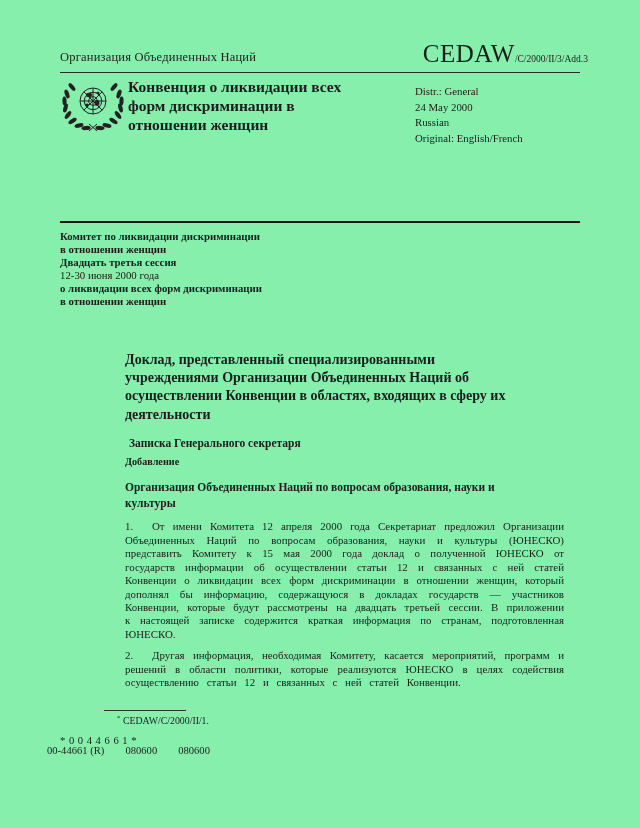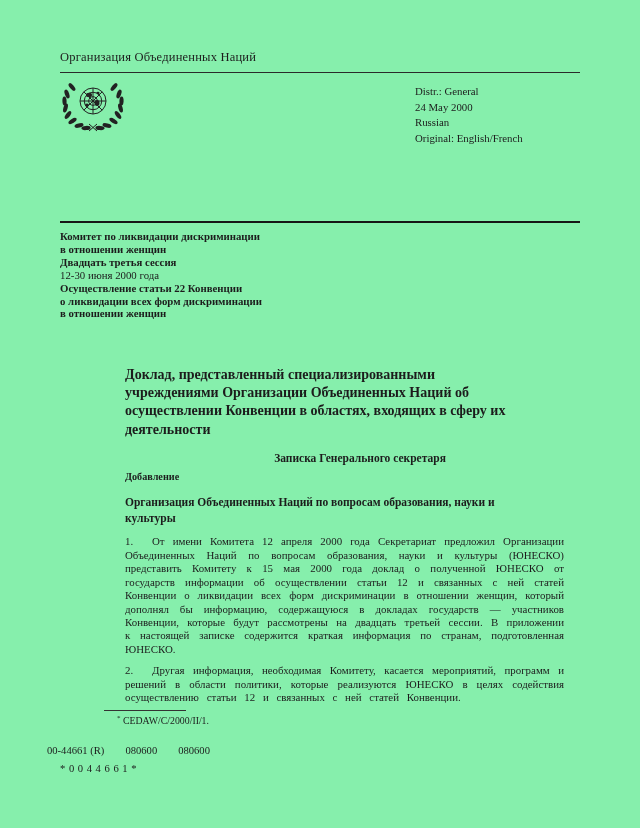--- a/index.html
+++ b/index.html
@@ -48,27 +48,27 @@
     position: absolute; left: 60px; top: 221px; width: 520px;
     border-top: 2.3px solid #161616;
   }
   .committee {
     position: absolute; left: 60px; top: 230px;
     font-size: 10.8px; line-height: 12.9px; white-space: nowrap;
   }
   .committee sup { font-size: 7px; }
 
   
-  .content { position: absolute; left: 125px; top: 366px; width: 455px; }
+  .content { position: absolute; left: 125px; top: 351px; width: 455px; }
   .doc-title {
     width: 390px;
     font-size: 14px; font-weight: bold; line-height: 1.3;
     margin: 0 0 13px 0;
   }
-  .note-sg { font-size: 11.5px; font-weight: bold; margin: 0 0 7px 15px; text-align: center; }
+  .note-sg { font-size: 11.5px; font-weight: bold; margin: 0 0 7px 4px; }
   .addendum { font-size: 10.2px; font-weight: bold; margin: 0 0 13px 0; }
   .section-h {
     width: 380px;
     font-size: 11.5px; font-weight: bold; line-height: 1.38;
     margin: 0 0 9px 0;
   }
   .para {
     font-size: 10.9px; line-height: 13.4px;
     text-align: justify; word-spacing: 5px;
     margin: 0 16px 8px 0;
@@ -86,32 +86,35 @@
   }
   .footnote sup { font-size: 7px; }
 
   
   .footer-job {
     position: absolute; left: 47px; top: 745px;
     font-size: 10.6px; white-space: nowrap;
   }
   .footer-job .gap { margin-left: 21px; }
   .barcode {
-    position: absolute; left: 60px; top: 763px;
+    position: absolute; left: 60px; top: 735px;
     font-size: 10.6px; letter-spacing: 3.6px; white-space: nowrap;
   }
   svg .ink { stroke: #222; fill: none; stroke-width: 1; }
   svg .fill { fill: #222; stroke: none; }
 </style>
 </head>
 <body>
 
 <div id="page">
 
   <div class="org-line">Организация Объединенных Наций</div>
+  <div class="symbol-block">
+    <span class="symbol-big">CEDAW</span><span class="symbol-small">/C/2000/II/3/Add.3</span>
+  </div>
   <div class="rule-thin"></div>
 
   <svg class="emblem" viewBox="0 0 66 53" xmlns="http://www.w3.org/2000/svg">
     <circle class="ink" cx="33" cy="22" r="13"></circle>
     <circle class="ink" cx="33" cy="22" r="8.7"></circle>
     <circle class="ink" cx="33" cy="22" r="4.3"></circle>
     <line class="ink" x1="20" y1="22" x2="46" y2="22"></line>
     <line class="ink" x1="33" y1="9" x2="33" y2="35"></line>
     <line class="ink" x1="23.8" y1="12.8" x2="42.2" y2="31.2"></line>
     <line class="ink" x1="42.2" y1="12.8" x2="23.8" y2="31.2"></line>
@@ -135,34 +138,34 @@
       <ellipse class="fill" cx="0" cy="0" rx="2.1" ry="4.6" transform="translate(61.5,22) rotate(2)"></ellipse>
       <ellipse class="fill" cx="0" cy="0" rx="2.1" ry="4.6" transform="translate(60.5,29) rotate(-16)"></ellipse>
       <ellipse class="fill" cx="0" cy="0" rx="2.1" ry="4.6" transform="translate(58,36) rotate(-36)"></ellipse>
       <ellipse class="fill" cx="0" cy="0" rx="2.1" ry="4.6" transform="translate(53.5,42) rotate(-58)"></ellipse>
       <ellipse class="fill" cx="0" cy="0" rx="2.1" ry="4.6" transform="translate(47,46.5) rotate(-76)"></ellipse>
       <ellipse class="fill" cx="0" cy="0" rx="2.1" ry="4.6" transform="translate(40,49) rotate(-86)"></ellipse>
     </g>
     <path class="ink" d="M29 52 L37 45 M37 52 L29 45"></path>
   </svg>
 
+  <div class="masthead-title">Конвенция о ликвидации всех форм дискриминации в отношении женщин</div>
   <div class="distr-block">
     <div>Distr.: General</div>
     <div>24 May 2000</div>
     <div>Russian</div>
     <div>Original: English/French</div>
   </div>
 
   <div class="rule-thick"></div>
   <div class="committee">
     <div class="b">Комитет по ликвидации дискриминации</div>
     <div class="b">в отношении женщин</div>
     <div class="b">Двадцать третья сессия</div>
     <div>12-30 июня 2000 года</div>
-    <div class="b">Осуществление статьи 22 Конвенции</div>
     <div class="b">о ликвидации всех форм дискриминации</div>
     <div class="b">в отношении женщин</div>
   </div>
 
   <div class="content">
     <div class="doc-title">Доклад, представленный специализированными учреждениями Организации Объединенных Наций об осуществлении Конвенции в областях, входящих в сферу их деятельности</div>
     <div class="note-sg">Записка Генерального секретаря</div>
     <div class="addendum">Добавление</div>
     <div class="section-h">Организация Объединенных Наций по вопросам образования, науки и культуры</div>
     <p class="para"><span class="pnum">1.</span><span>От имени Комитета 12 апреля 2000 года Секретариат предложил Организации Объединенных Наций по вопросам образования, науки и культуры (ЮНЕСКО) представить Комитету к 15 мая 2000 года доклад о полученной ЮНЕСКО от государств информации об осуществлении статьи 12 и связанных с ней статей Конвенции о ликвидации всех форм дискриминации в отношении женщин, который дополнял бы информацию, содержащуюся в докладах государств — участников Конвенции, которые будут рассмотрены на двадцать третьей сессии. В приложении к настоящей записке содержится краткая информация по странам, подготовленная ЮНЕСКО.</span></p>

